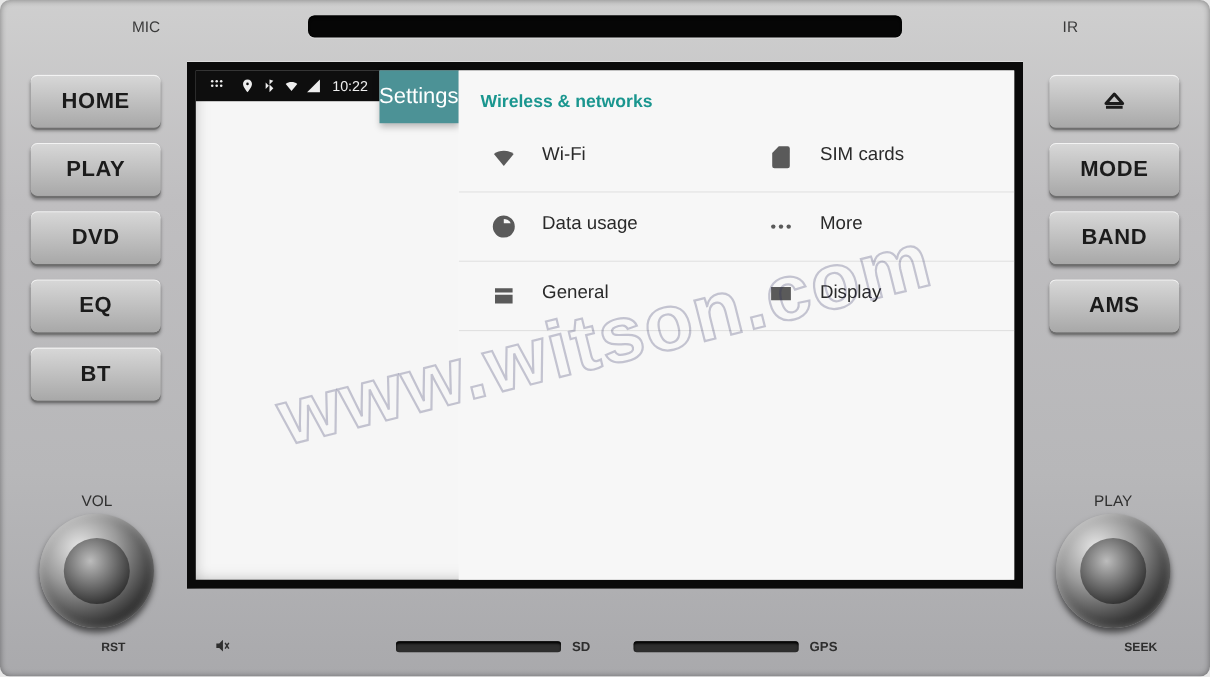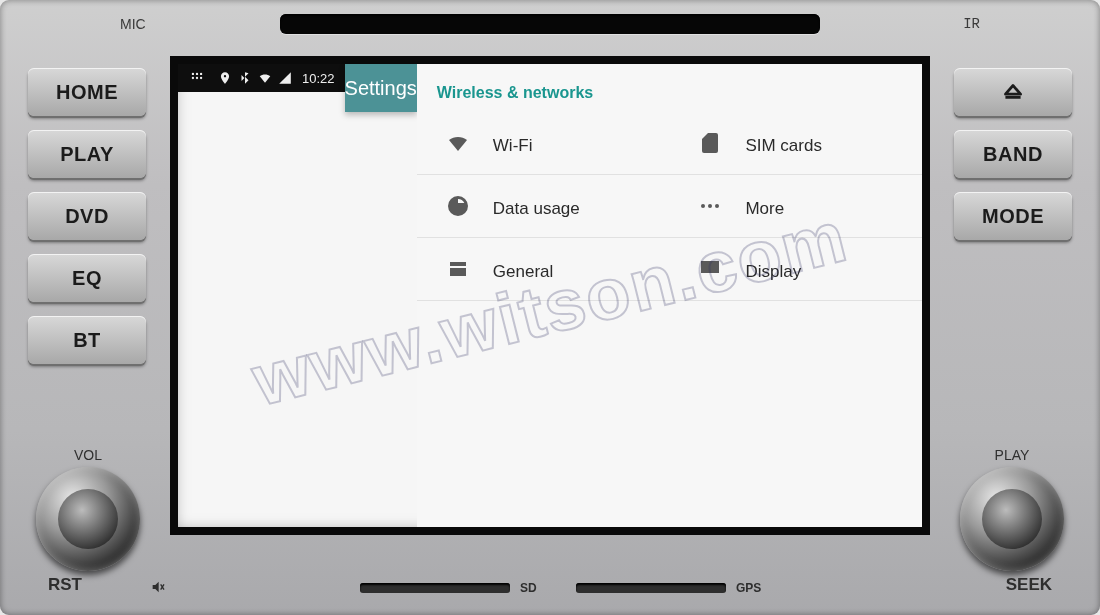--- a/index.html
+++ b/index.html
@@ -8,21 +8,21 @@
   .frame {
     position: relative;
     width: 1100px; height: 615px;
     background: linear-gradient(#cfcfcf,#bfbec0 30%,#b7b7b9 70%,#a9a9ac);
     border-radius: 9px;
     box-shadow: inset 0 0 6px rgba(0,0,0,.4);
   }
 
   
   .top-label { position:absolute; top:16px; font-size:14px; color:#3a3a3a; }
-  .top-label.mic { left:120px; } .top-label.ir { right:120px;font-family:Liberation Mono, monospace; }
+  .top-label.mic { left:120px; } .top-label.ir { right:120px; }
   .disc-slot { position:absolute; left:50%; transform:translateX(-50%); top:14px;
     width:540px; height:20px; background:#060606; border-radius:6px;
     box-shadow:inset 0 2px 2px #000,0 1px 0 rgba(255,255,255,.4); }
 
   
   .btn-col { position:absolute; top:68px; display:flex; flex-direction:column; gap:14px; }
   .btn-col.left { left:28px; } .btn-col.right { right:28px; }
   .hw-btn {
     width:118px; height:48px; border-radius:6px; color:#1b1b1b;
     font-weight:700; font-size:20px; letter-spacing:.5px;
@@ -37,21 +37,21 @@
     width:104px; height:104px; border-radius:50%; margin:4px auto 0;
     background:radial-gradient(circle at 35% 30%,#e7e7e7 0%,#9a9a9a 35%,#2b2b2b 75%,#050505 100%);
     box-shadow:0 4px 6px rgba(0,0,0,.6), inset 0 0 8px rgba(255,255,255,.4);
     position:relative; cursor:pointer;
   }
   .knob::after{ content:""; position:absolute; inset:22px; border-radius:50%;
     background:radial-gradient(circle at 40% 35%,#bcbcbc,#2a2a2a 80%); }
   .knob-wrap{ position:absolute; }
   .knob-wrap.left{ left:36px; bottom:44px; } .knob-wrap.right{ right:36px; bottom:44px;}
 
-  .tiny-label{ position:absolute; bottom:20px; font-size:17px; color:#2e2e2e; font-weight:600;}
+  .tiny-label{ position:absolute; bottom:20px; font-size:11px; color:#2e2e2e; font-weight:600;margin-left:44px;}
   .tiny-label.rst{ left:48px; } .tiny-label.seek{ right:48px;}
   .tiny-label.mute{ left:150px; display:flex; align-items:center; gap:6px;}
   .tiny-label.mute svg{width:16px;height:16px;}
   .slot{ position:absolute; bottom:22px; width:150px; height:10px; background:#2e2e2e;
     border-radius:3px; box-shadow:inset 0 2px 2px #000; }
   .slot.sd{ left:360px; } .slot.gps{ left:576px; }
   .slot-label{ position:absolute; bottom:20px; font-size:12px; font-weight:600; color:#2e2e2e;}
   .slot-label.sd{ left:520px; } .slot-label.gps{ left:736px;}
 
   
@@ -66,21 +66,21 @@
   .statusbar .spacer{ flex:1; }
   .statusbar .si{ margin-left:6px; display:flex; align-items:center; }
   .statusbar svg{ width:14px;height:14px; }
 
   .appbar{ height:48px; background:#4c9296; color:#fff; display:flex; align-items:center;
     font-size:20px; font-weight:500; box-shadow:0 3px 6px rgba(0,0,0,.25); }
 
   .content{ flex:1; overflow:auto; background:#f7f7f7; padding:6px 0 0 0; }
   .section{ color:#1a968f; font-weight:700; font-size:16px; padding:14px 20px 10px; }
   .row{ display:flex; }
-  .item{ flex:1; display:flex; align-items:flex-end; gap:22px; padding:18px 28px;
+  .item{ flex:1; display:flex; align-items:flex-start; gap:22px; padding:18px 28px;
     border-bottom:1px solid #e1e1e1; cursor:pointer; }
   .item .ic{ width:26px; height:26px; display:flex; align-items:center; justify-content:center;
     color:#5a5a5a; }
   .item .ic svg{ width:24px;height:24px; fill:#5a5a5a; }
   .item .lbl{ font-size:17px; color:#2a2a2a; }
 
   .watermark{ position:absolute; left:50%; top:50%; transform:translate(-50%,-50%) rotate(-14deg);
     font-size:72px; font-weight:700; color:rgba(255,255,255,0); pointer-events:none;
     -webkit-text-stroke:2px rgba(40,40,90,.25); letter-spacing:2px; white-space:nowrap;}
 </style>
@@ -100,22 +100,23 @@
     <div class="hw-btn">EQ</div>
     <div class="hw-btn">BT</div>
   </div>
 
   <div class="btn-col right">
     <div class="hw-btn">
       <svg viewBox="0 0 24 24">
           <path d="M5 17h14M12 6l7 8H5z" stroke-linejoin="round"></path>
         </svg>
     </div>
+    <div class="hw-btn">MODE</div>
     <div class="hw-btn">BAND</div>
-    <div class="hw-btn">MODE</div>
+    <div class="hw-btn">AMS</div>
   </div>
 
   <div class="knob-wrap left">
     <div class="knob-label">VOL</div>
     <div class="knob"></div>
   </div>
   <div class="knob-wrap right">
     <div class="knob-label">PLAY</div>
     <div class="knob"></div>
   </div>

